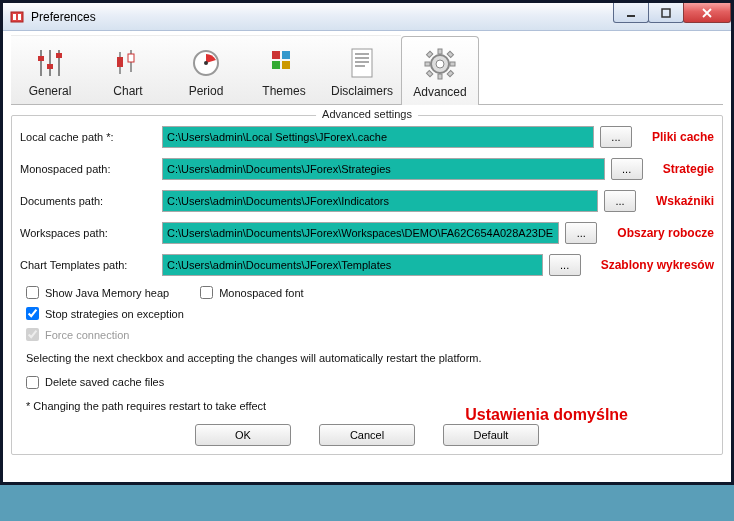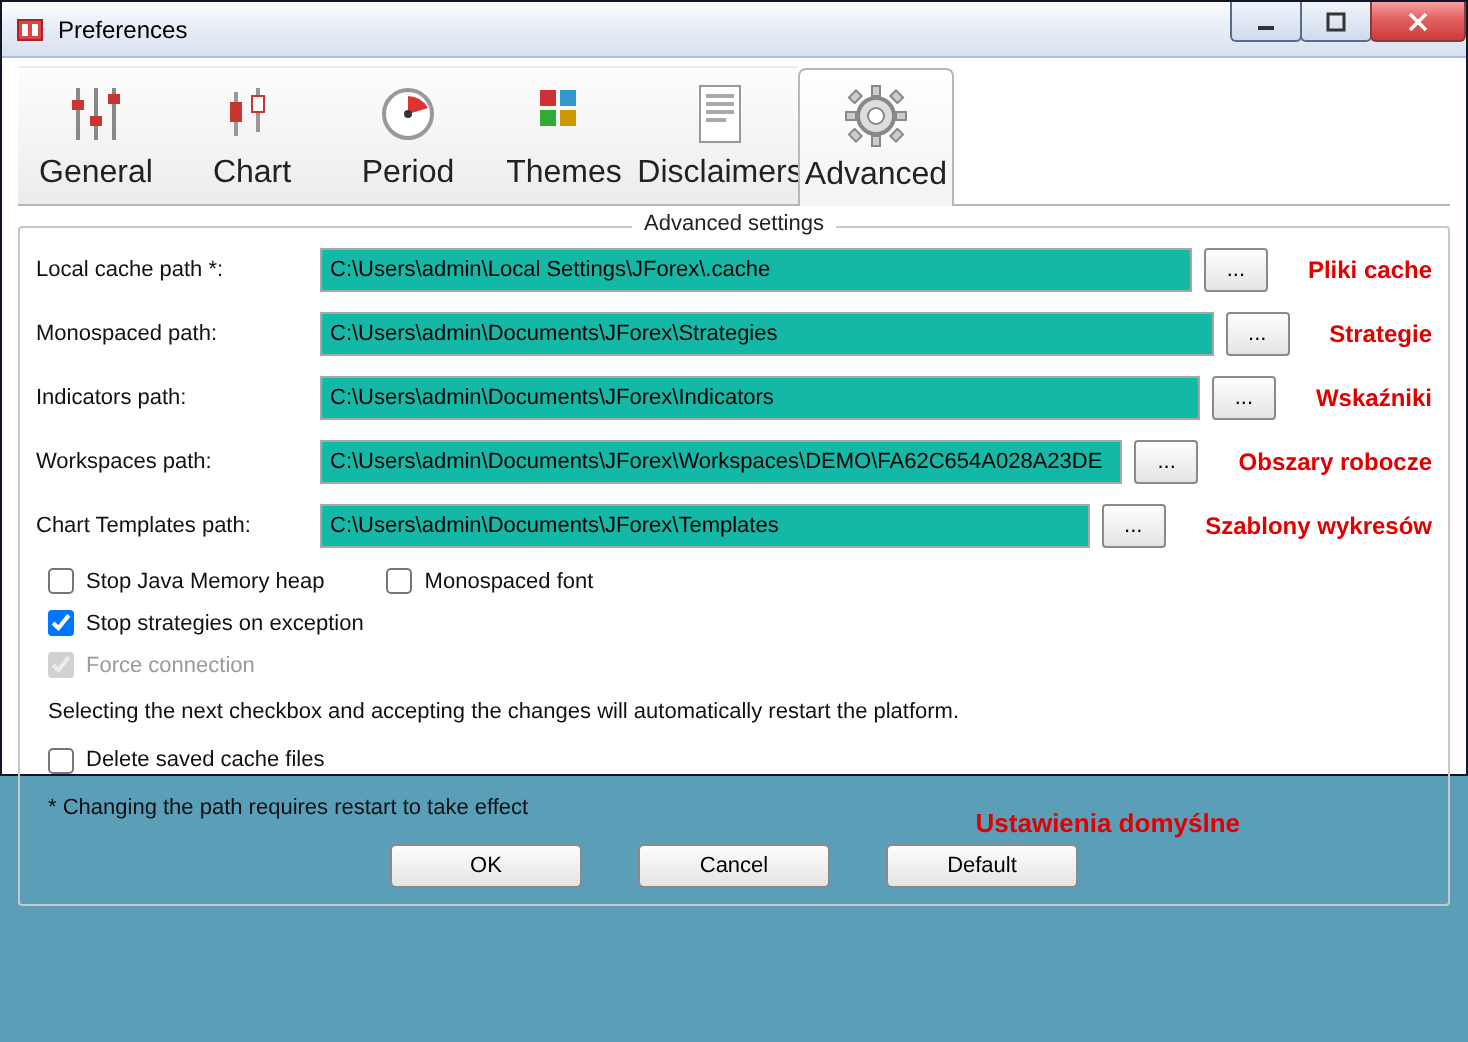--- a/index.html
+++ b/index.html
@@ -1,47 +1,47 @@
 <!DOCTYPE html>
 <html><head>
 <meta charset="utf-8">
 <style>
 * { box-sizing: border-box; margin: 0; padding: 0; }
 body { font-family: Tahoma, sans-serif; font-size: 11px; background: #5a9eb8; width: 734px; height: 521px; overflow: hidden; }
-.window { width: 734px; height: 388px; background: #fff; border: 1px solid #0f172a; position: relative; }
+.window { width: 734px; height: 485px; background: #fff; border: 3px solid #0f172a; position: relative; }
 .titlebar { height: 28px; background: linear-gradient(#fdfdfe,#e8eef7 45%,#d6e2f0); border-bottom: 1px solid #b0c0d8; display: flex; align-items: center; padding: 0 6px; }
 .titlebar .app-icon { width: 16px; height: 16px; margin-right: 6px; }
 .titlebar .title { font-size: 12px; color: #000; }
 .winbtns { position: absolute; right: 0; top: 0; display: flex; }
 .winbtn { width: 36px; height: 20px; border: 1px solid #5a6a8a; border-top: none; background: linear-gradient(#f0f4fa,#cfdcee); display: flex; align-items: center; justify-content: center; font-size: 11px; color: #333; margin-left: -1px; }
 .winbtn.close { width: 48px; background: linear-gradient(#f7a0a0,#e36060 45%,#cc3b3b); color: #fff; border-color: #8a3a3a; border-top-right-radius: 0; }
 .winbtn.min svg, .winbtn.max svg, .winbtn.close svg { display:block; }
 .winbtn { border-radius: 0 0 3px 3px; }
 .body { padding: 4px 8px 8px 8px; }
 .tabs { display: flex; height: 70px; border-bottom: 1px solid #b8b8b8; }
 .tab { width: 78px; display: flex; flex-direction: column; align-items: center; justify-content: flex-end; padding: 6px 0 6px; gap: 4px; border: 1px solid transparent; border-bottom: none; background: linear-gradient(#fdfdfd,#ececec); }
 .tab + .tab { margin-left: 0; }
 .tab.selected { border-color: #b8b8b8; background: linear-gradient(#fff,#f3f3f3); border-radius: 4px 4px 0 0; position: relative; top: 1px; }
 .tab .ticon { width: 34px; height: 34px; display:flex; align-items:center; justify-content:center; }
-.tab .tlabel { font-size: 16px; color: #222; }
+.tab .tlabel { font-size: 12px; color: #222; }
 .fieldset { border: 1px solid #c8c8c8; border-radius: 2px; margin-top: 10px; padding: 10px 8px 8px; position: relative; }
 .fieldset .legend { position: absolute; top: -8px; left: 50%; transform: translateX(-50%); background: #fff; padding: 0 6px; font-size: 11px; color: #222; }
 .row { display: flex; align-items: center; margin-bottom: 10px; }
 .row .lbl { width: 142px; font-size: 11px; color: #111; }
 .row input[type=text] { flex: 1; height: 22px; border: 1px solid #a8a8a8; padding: 0 4px; font-size: 11px; background: #14b8a6; }
 .browse { width: 32px; height: 22px; margin-left: 6px; border: 1px solid #8a8a8a; background: linear-gradient(#fdfdfd,#e4e4e4); border-radius: 2px; font-size: 11px; display:flex; align-items:center; justify-content:center; }
 .annot { color: #e00000; font-weight: bold; font-size: 12px; margin-left: 8px; white-space: nowrap; padding-left: 12px; }
 .checks { margin-top: 6px; }
 .checks label { display: inline-flex; align-items: center; font-size: 11px; color: #111; margin-bottom: 8px; margin-right: 28px; }
 .checks input { margin-right: 6px; }
 .checks .disabled { color: #9a9a9a; align-items: center; }
 .notes { font-size: 11px; color: #111; margin: 2px 0 10px; line-height: 1.35; }
 .footer { display:flex; justify-content:center; gap: 28px; margin-top: 4px; position: relative; }
 .btn { width: 96px; height: 22px; border: 1px solid #8a8a8a; background: linear-gradient(#fdfdfd,#e4e4e4); border-radius: 3px; font-size: 11px; }
-.default-ann { position: absolute; right: 96px; top: -18px; color: #e00000; font-weight: bold; font-size: 13px; }
+.default-ann { position: absolute; right: 86px; top: -18px; color: #e00000; font-weight: bold; font-size: 16px; }
 .notearea { padding-left: 6px; }
 </style>
 </head>
 <body>
 
 <div class="window">
   <div class="titlebar">
     <span class="app-icon">
       <svg width="16" height="16">
           <rect x="2" y="3" width="12" height="10" fill="#d44" stroke="#a22"></rect>
@@ -158,21 +158,21 @@
         <button class="browse">...</button>
         <span class="annot">Pliki cache</span>
       </div>
       <div class="row">
         <span class="lbl">Monospaced path:</span>
         <input type="text" value="C:\Users\admin\Documents\JForex\Strategies" style="">
         <button class="browse">...</button>
         <span class="annot">Strategie</span>
       </div>
       <div class="row">
-        <span class="lbl">Indicators path:</span>
+        <span class="lbl">Documents path:</span>
         <input type="text" value="C:\Users\admin\Documents\JForex\Indicators" style="">
         <button class="browse">...</button>
         <span class="annot">Wskaźniki</span>
       </div>
       <div class="row">
         <span class="lbl">Workspaces path:</span>
         <input type="text" value="C:\Users\admin\Documents\JForex\Workspaces\DEMO\FA62C654A028A23DE" style="">
         <button class="browse">...</button>
         <span class="annot">Obszary robocze</span>
       </div>
@@ -180,21 +180,21 @@
         <span class="lbl">Chart Templates path:</span>
         <input type="text" value="C:\Users\admin\Documents\JForex\Templates" style="">
         <button class="browse">...</button>
         <span class="annot">Szablony wykresów</span>
       </div>
 
       <div class="checks notearea">
         <div>
           <label>
               <input type="checkbox" style="">
-              <span>Stop Java Memory heap</span>
+              <span>Show Java Memory heap</span>
             </label>
           <label>
               <input type="checkbox" style="">
               <span>Monospaced font</span>
             </label>
         </div>
         <div>
           <label>
               <input type="checkbox" checked="" style="">
               <span>Stop strategies on exception</span>

